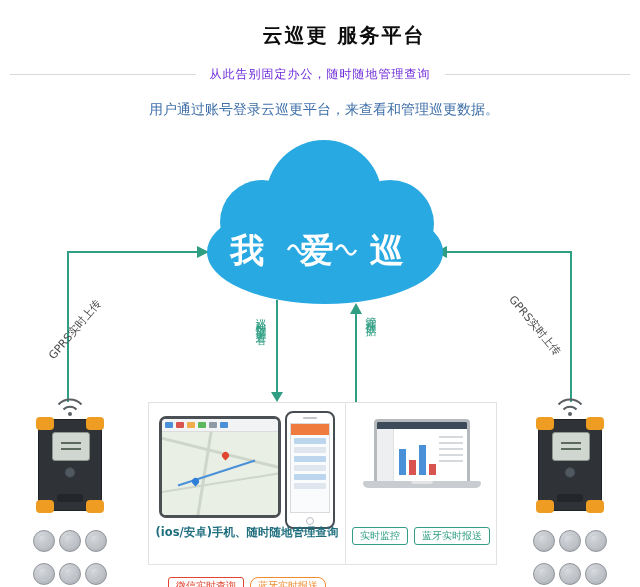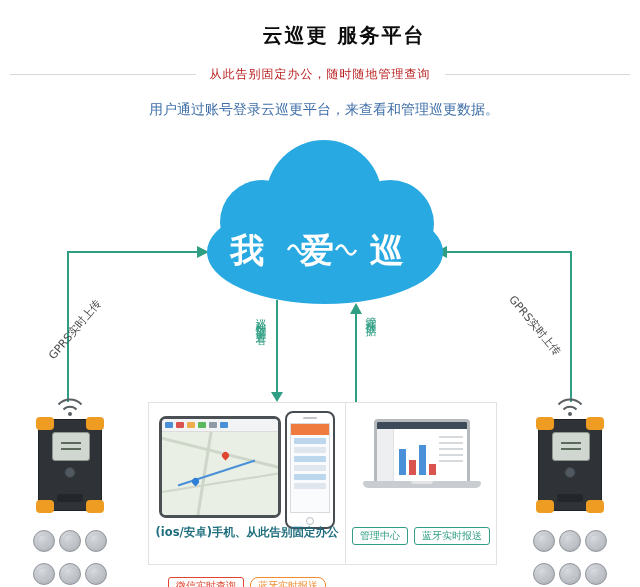--- a/index.html
+++ b/index.html
@@ -7,21 +7,21 @@
         font-family:"DejaVu Sans","Liberation Sans",sans-serif;}
 
   
   .title{position:absolute;top:14px;left:16px;width:100%;margin:8px;text-align:center;
          font-size:20px;font-weight:bold;color:#0d0d0d;letter-spacing:2px;}
   .subtitle-row{position:absolute;top:66px;left:0;width:100%;height:16px;
                 display:flex;align-items:center;}
   .hrline{flex:1;height:1px;background:#d9d9d9;}
   .hrline.left{margin-left:10px;}
   .hrline.right{margin-right:10px;}
-  .subtitle{padding:0 14px;font-size:12px;color:#b91c1c;letter-spacing:1px;white-space:nowrap;}
+  .subtitle{padding:0 14px;font-size:12px;color:#6d28d9;letter-spacing:1px;white-space:nowrap;}
   .desc{position:absolute;top:97px;left:0;width:100%;margin:4px;text-align:center;
         font-size:14px;color:#3f6fa8;}
 
   
   .connectors{position:absolute;left:0;top:0;width:640px;height:587px;pointer-events:none;}
 
   
   .gprs-label{position:absolute;font-size:11px;color:#4a4a4a;white-space:nowrap;
               transform-origin:center;}
   .gprs-label.left{left:38px;top:322px;transform:rotate(-50deg);}
@@ -205,21 +205,21 @@
         <div class="pscreen-header"></div>
         <div class="prow alt"></div>
         <div class="prow"></div>
         <div class="prow alt"></div>
         <div class="prow"></div>
         <div class="prow alt"></div>
         <div class="prow"></div>
       </div>
       <span class="home"></span>
     </div>
-    <div class="panel-caption">(ios/安卓)手机、从此告别固定办公</div>
+    <div class="panel-caption">(ios/安卓)手机、随时随地管理查询</div>
     <div class="tag-row">
       <span class="tag red">微信实时查询</span>
       <span class="tag orange">蓝牙实时报送</span>
     </div>
   </div>
 
   <div class="panel admin">
     <div class="laptop">
       <div class="laptop-screen">
         <div class="dash-top"></div>
@@ -230,21 +230,21 @@
         <div class="bar b4"></div>
         <div class="tableline tl1"></div>
         <div class="tableline tl2"></div>
         <div class="tableline tl3"></div>
         <div class="tableline tl4"></div>
         <div class="tableline tl5"></div>
       </div>
       <div class="laptop-base"></div>
     </div>
     <div class="tag-row row1">
-      <span class="tag teal">管理中心</span>
+      <span class="tag teal">实时监控</span>
       <span class="tag teal">蓝牙实时报送</span>
     </div>
   </div>
 
   <div class="device left">
     <div class="device-body"></div>
     <span class="pad tl"></span>
     <span class="pad tr"></span>
     <span class="pad bl"></span>
     <span class="pad br"></span>

